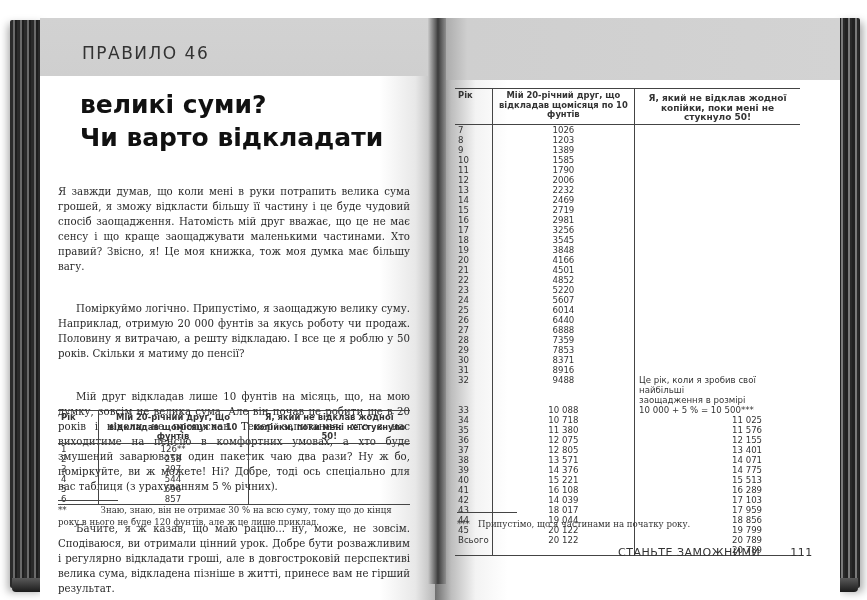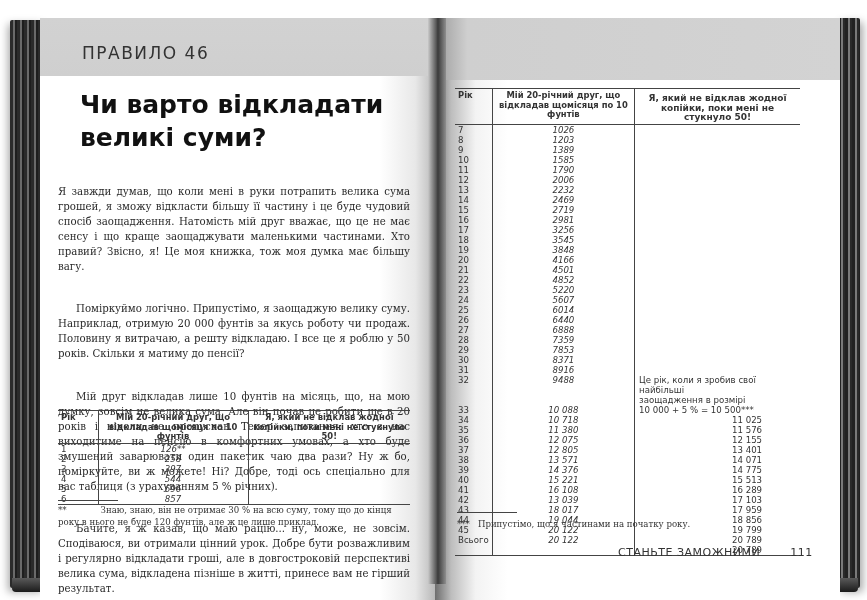--- a/index.html
+++ b/index.html
@@ -70,21 +70,21 @@
   table.savings {
     border-collapse: collapse; font-family: "DejaVu Sans", sans-serif; color: #333;
   }
   table.savings th {
     font-weight: bold; font-size: 8.4px; line-height: 9.6px; text-align: center; vertical-align: top;
     padding: 2px 3px 1px 3px;
     margin-top: 7px;
   }
   table.savings td { font-size: 8.6px; line-height: 10px; padding: 0 3px; }
   table.savings .yr { text-align: left; }
-  table.savings .v1 { text-align: center; font-style: italic; }
+  table.savings .v1 { text-align: center; }
   table.savings .v2 { text-align: center; }
 
   .table-left { position: absolute; left: 18px; top: 392px; width: 352px; border-top: 1.5px solid #444; border-bottom: 1.5px solid #444; }
   .table-left th { border-bottom: 1px solid #444; }
   .table-left .c1 { width: 40px; }
   .table-left .c2 { width: 150px; border-left: 1px solid #444; border-right: 1px solid #444; }
   .table-left .c3 { width: 162px; }
 
   .footnote-rule { position: absolute; height: 1px; background: #444; width: 60px; }
   .footnote {
@@ -109,22 +109,22 @@
 
 <div class="book">
   <div class="stack-left"></div>
   <div class="stack-right"></div>
   <div class="bottom-edge"></div>
 
   <div class="page page-left">
     <div class="header-band"></div>
     <div class="rule-label">ПРАВИЛО 46</div>
     <h1 class="chapter-title">
+      <span style="display:block">великі суми?</span>
       <span style="display:block">Чи варто відкладати</span>
-      <span style="display:block">великі суми?</span>
     </h1>
 
     <div class="body-text">
       <p>Я завжди думав, що коли мені в руки потрапить велика сума грошей, я зможу відкласти більшу її частину і це буде чудовий спосіб заощадження. Натомість мій друг вважає, що це не має сенсу і що краще заощаджувати маленькими частинами. Хто правий? Звісно, я! Це моя книжка, тож моя думка має більшу вагу.</p>
       <p class="indent">Поміркуймо  логічно. Припустімо, я заощаджую велику суму. Наприклад, отримую 20 000 фунтів за якусь роботу чи продаж. Половину я витрачаю, а решту відкладаю. І все це я роблю у 50 років. Скільки я матиму до пенсії?</p>
       <p class="indent">Мій друг відкладав лише 10 фунтів на місяць, що, на мою думку, зовсім не велика сума. Але він почав це робити ще в 20 років і ніколи не пропускав. Тепер запитання: хто з нас виходитиме на пенсію в комфортних умовах, а хто буде змушений заварювати один пакетик чаю два рази? Ну ж бо, поміркуйте, ви ж можете! Ні? Добре, тоді ось спеціально для вас таблиця (з урахуванням 5 % річних).</p>
       <p class="indent">Бачите, я ж казав, що маю рацію... ну, може, не зовсім. Сподіваюся, ви отримали цінний урок. Добре бути розважливим і регулярно відкладати гроші, але в довгостроковій перспективі велика сума, відкладена пізніше в житті, принесе вам не гірший результат.</p>
     </div>
 
     <table class="savings table-left">
@@ -364,21 +364,21 @@
             <td class="v1 c2">15 221</td>
             <td class="v2 v2col">15 513</td>
           </tr>
           <tr>
             <td class="yr">41</td>
             <td class="v1 c2">16 108</td>
             <td class="v2 v2col">16 289</td>
           </tr>
           <tr>
             <td class="yr">42</td>
-            <td class="v1 c2">13 039</td>
+            <td class="v1 c2">14 039</td>
             <td class="v2 v2col">17 103</td>
           </tr>
           <tr>
             <td class="yr">43</td>
             <td class="v1 c2">18 017</td>
             <td class="v2 v2col">17 959</td>
           </tr>
           <tr>
             <td class="yr">44</td>
             <td class="v1 c2">19 044</td>

